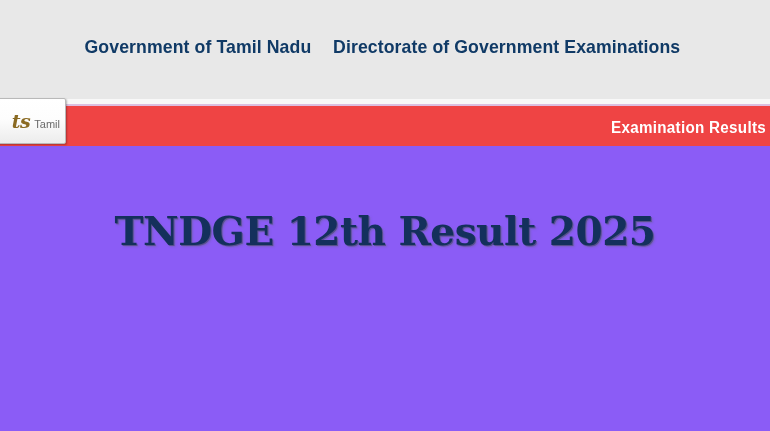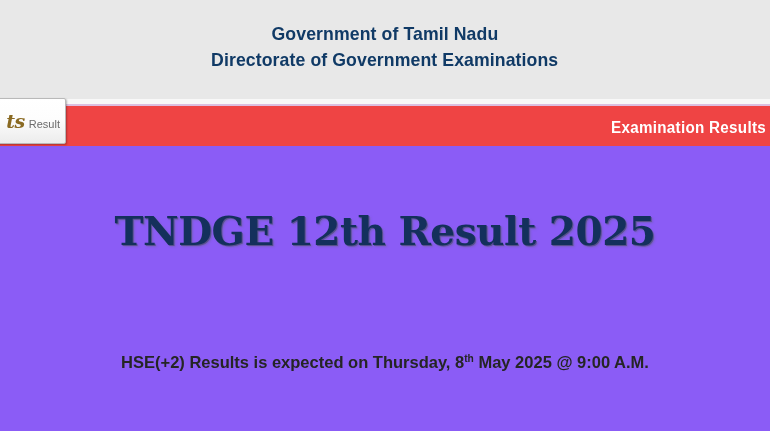--- a/index.html
+++ b/index.html
@@ -25,21 +25,21 @@
   
   .gov-header {
     position: absolute;
     left: 0;
     top: 0;
     width: 770px;
     height: 99px;
     background: #e8e8e8;
     box-sizing: border-box;
     display: flex;
-    flex-direction: column;
+    flex-direction: row;
     align-items: center;
     justify-content: center;
     padding-bottom: 6px;
   }
   .gov-line {
     color: #103a66;
     font-family: "Liberation Sans", sans-serif;
     font-weight: bold;
     font-size: 19px;
     letter-spacing: 0.1px;
@@ -188,27 +188,24 @@
   </div>
 
   <div class="results-banner">
     <div class="results-banner-text">Examination Results</div>
   </div>
 
   <div class="site-logo">
     <div class="logo-mark">
       <span class="logo-dot"></span>
       <span class="logo-results">ts</span>
-      <span class="logo-india">Result</span>
+      <span class="logo-india">Tamil</span>
     </div>
   </div>
 
   <div class="content">
 
     <div class="main-title">TNDGE 12th Result 2025</div>
 
-    <div class="notice">
-      <span>HSE(+2) Results is expected on Thursday, 8</span><sup>th</sup><span> May 2025 @ 9:00 A.M.</span>
-    </div>
 
   </div>
 
 </div>
 
 </body></html>

